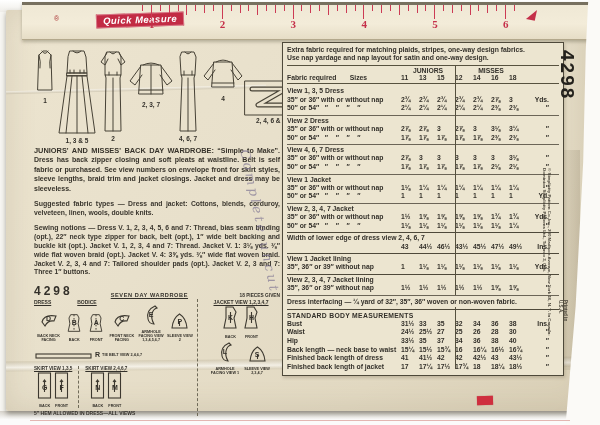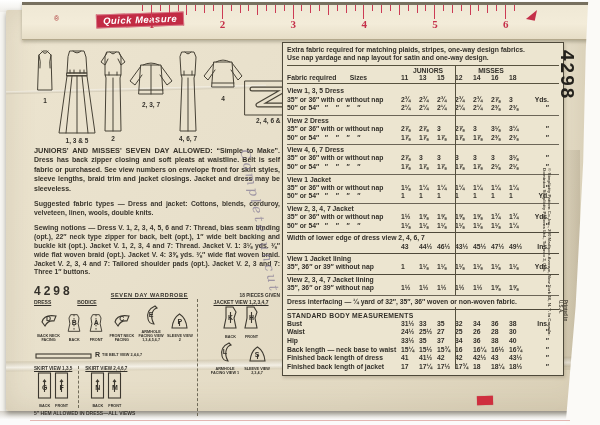--- a/index.html
+++ b/index.html
@@ -216,21 +216,21 @@
     <div class="fig" style="margin-top:32px">
       <svg width="54" height="36" viewBox="0 0 54 36">
         <rect x="1" y="1" width="52" height="34"></rect>
         <path d="M8 9 L42 9 L14 25 L48 25" style="stroke-width:5;stroke:#474236"></path>
         <path d="M8 9 L42 9 L14 25 L48 25" style="stroke-width:2.6;stroke:#e8e0cb"></path>
       </svg>
       <span class="flabel">2, 4, 6 &amp; 7</span>
     </div>
   </div>
 
-  <p class="desc"><span class="ttl">JUNIORS' AND MISSES' SEVEN DAY ALLOWED:</span> <span>“Simple to Make”.</span> <span>Dress has back zipper closing and soft pleats at waistline. Belt is self fabric or purchased. See view numbers on envelope front for skirt styles, sleeve lengths, braid trim and jacket closings. Jacket and dress may be sleeveless.</span></p>
+  <p class="desc"><span class="ttl">JUNIORS' AND MISSES' BACK DAY WARDROBE:</span> <span>“Simple to Make”.</span> <span>Dress has back zipper closing and soft pleats at waistline. Belt is self fabric or purchased. See view numbers on envelope front for skirt styles, sleeve lengths, braid trim and jacket closings. Jacket and dress may be sleeveless.</span></p>
 
   <p class="para"><span class="plabel">Suggested fabric types —</span> <span>Dress and jacket: Cottons, blends, corduroy, velveteen, linen, wools, double knits.</span></p>
 
   <p class="para"><span class="plabel">Sewing notions —</span> <span>Dress V. 1, 2, 3, 4, 5, 6 and 7: Thread, bias seam binding (opt.), 22″ neck type zipper for back, belt (opt.), 1″ wide belt backing and buckle kit (opt.). Jacket V. 1, 2, 3, 4 and 7: Thread. Jacket V. 1: 3⅛ yds. ⅜″ wide flat woven braid (opt.). Jacket V. 4: 3⅝ yds. ⅜″ wide flat woven braid. Jacket V. 2, 3, 4 and 7: Tailored shoulder pads (opt.). Jacket V. 2, 3 and 7: Three 1″ buttons.</span></p>
 
   <div class="pieces">
     <div class="p-head">
       <span class="p-num">4298</span>
       <span class="p-title">SEVEN DAY WARDROBE</span>
       <span class="p-given">18 PIECES GIVEN</span>

